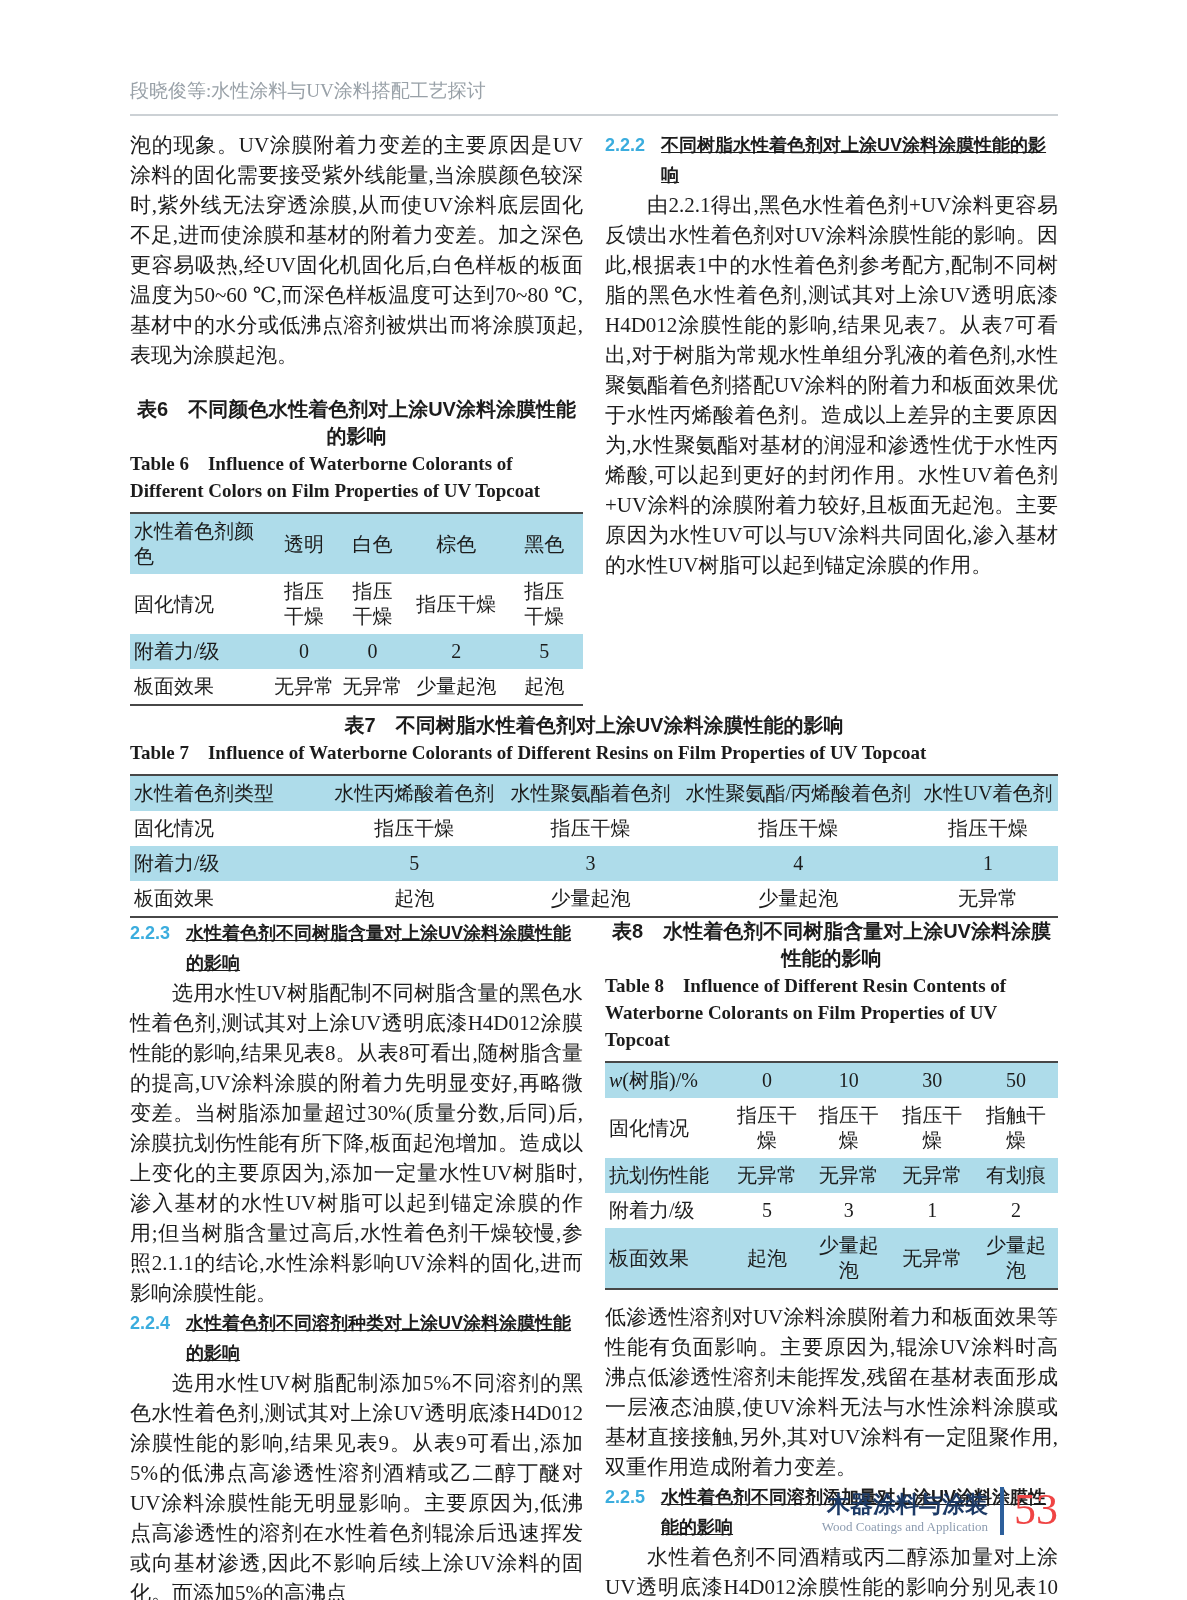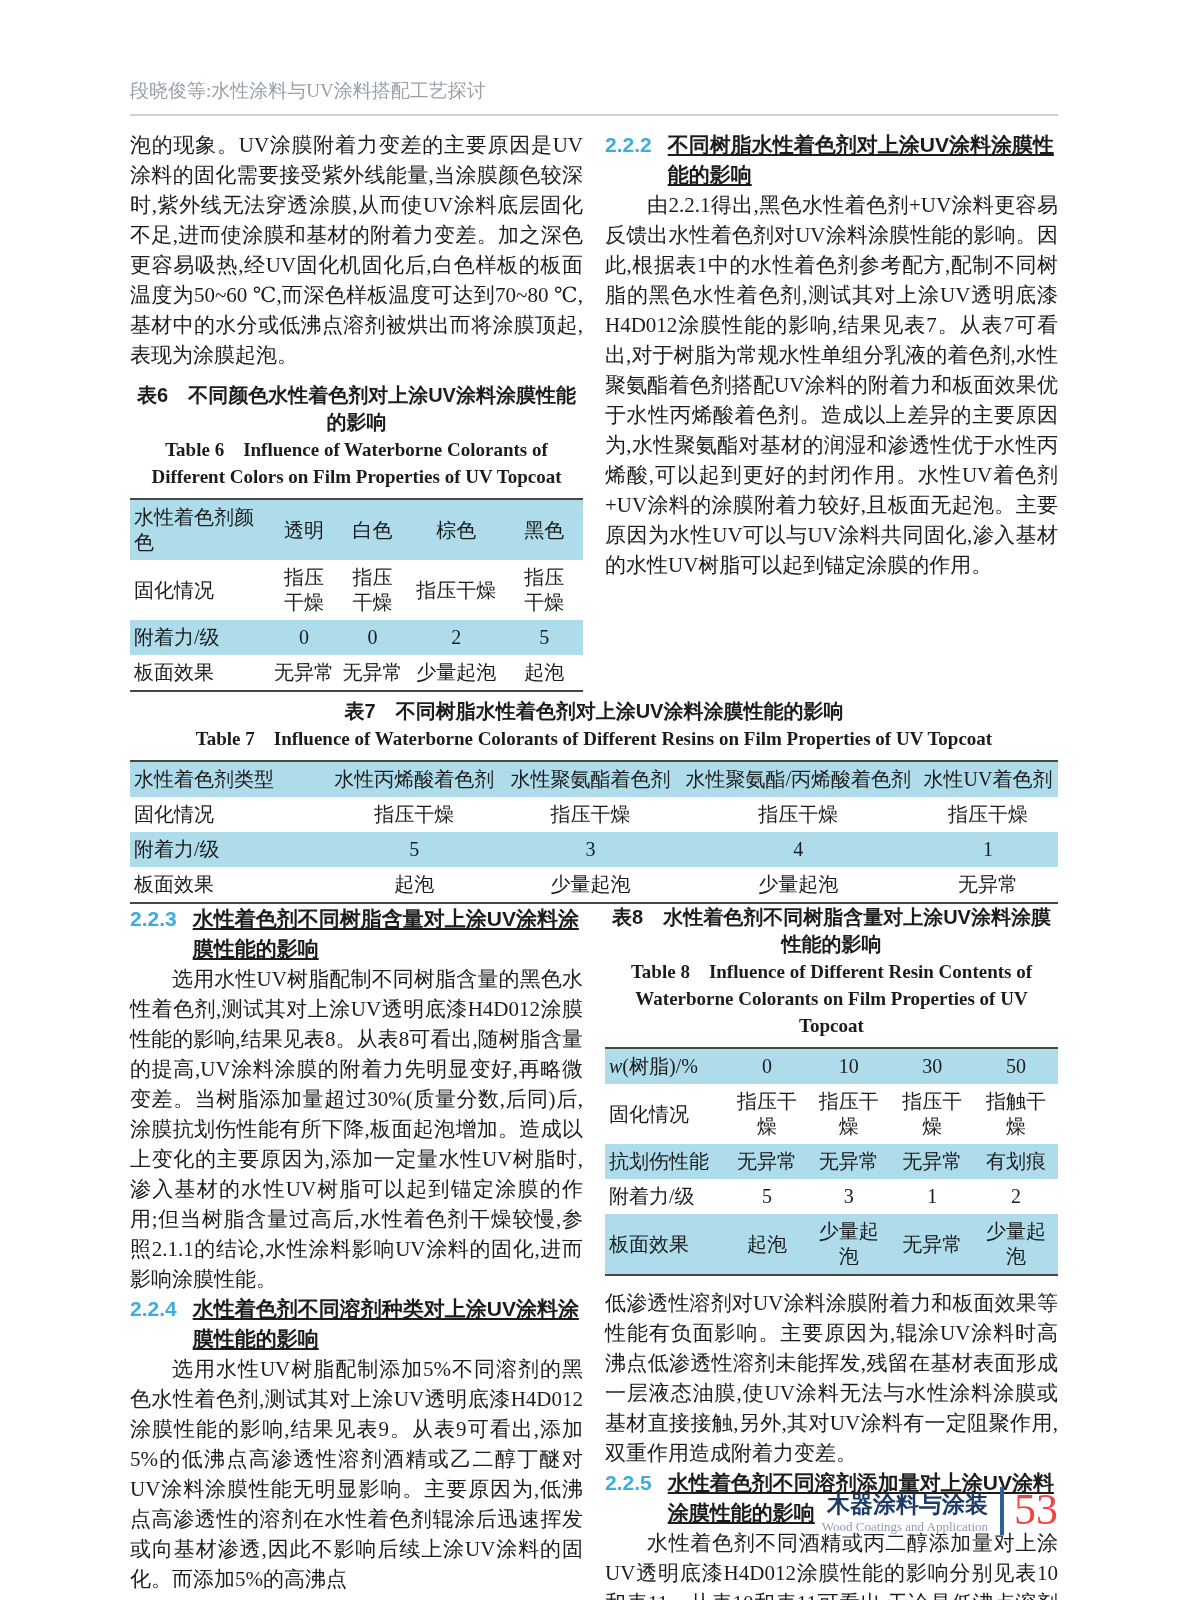--- a/index.html
+++ b/index.html
@@ -21,35 +21,35 @@
     padding-bottom:10px;
     border-bottom:2px solid #ccd1d5;
   }
   .row{display:flex;gap:22px;}
   .col{width:453px;flex:none;}
   .row1{margin-top:14px;}
   .para{font-size:21px;line-height:30px;text-align:justify;margin:0;}
   .indent{text-indent:2em;}
   .sec-head{
     display:flex;
-    font-size:21px;line-height:30px;
+    font-size:18px;line-height:30px;
     font-weight:bold;
     font-family:"Liberation Sans","DejaVu Sans",sans-serif;
     margin:0;
   }
   .sec-num{color:#3badde;margin-right:16px;flex:none;}
   .sec-title{flex:1;text-decoration:underline;}
-  .table-block{margin-top:12px;}
+  .table-block{margin-top:26px;}
   .table7-block{margin-top:6px;}
   .tbl-title-cn{
     font-size:20px;font-weight:bold;text-align:center;line-height:27px;
     font-family:"Liberation Sans","DejaVu Sans",sans-serif;margin:0;
   }
   .tbl-title-en{
-    font-size:19px;font-weight:bold;text-align:center;line-height:27px;
+    font-size:19px;font-weight:bold;text-align:left;line-height:27px;
     margin:0 0 8px 0;
     font-family:"Liberation Serif","DejaVu Serif",serif;
   }
   table.paper-table{
     width:100%;
     border-collapse:collapse;
     table-layout:fixed;
     border-top:2px solid #474747;
     border-bottom:2px solid #474747;
     font-size:20px;

